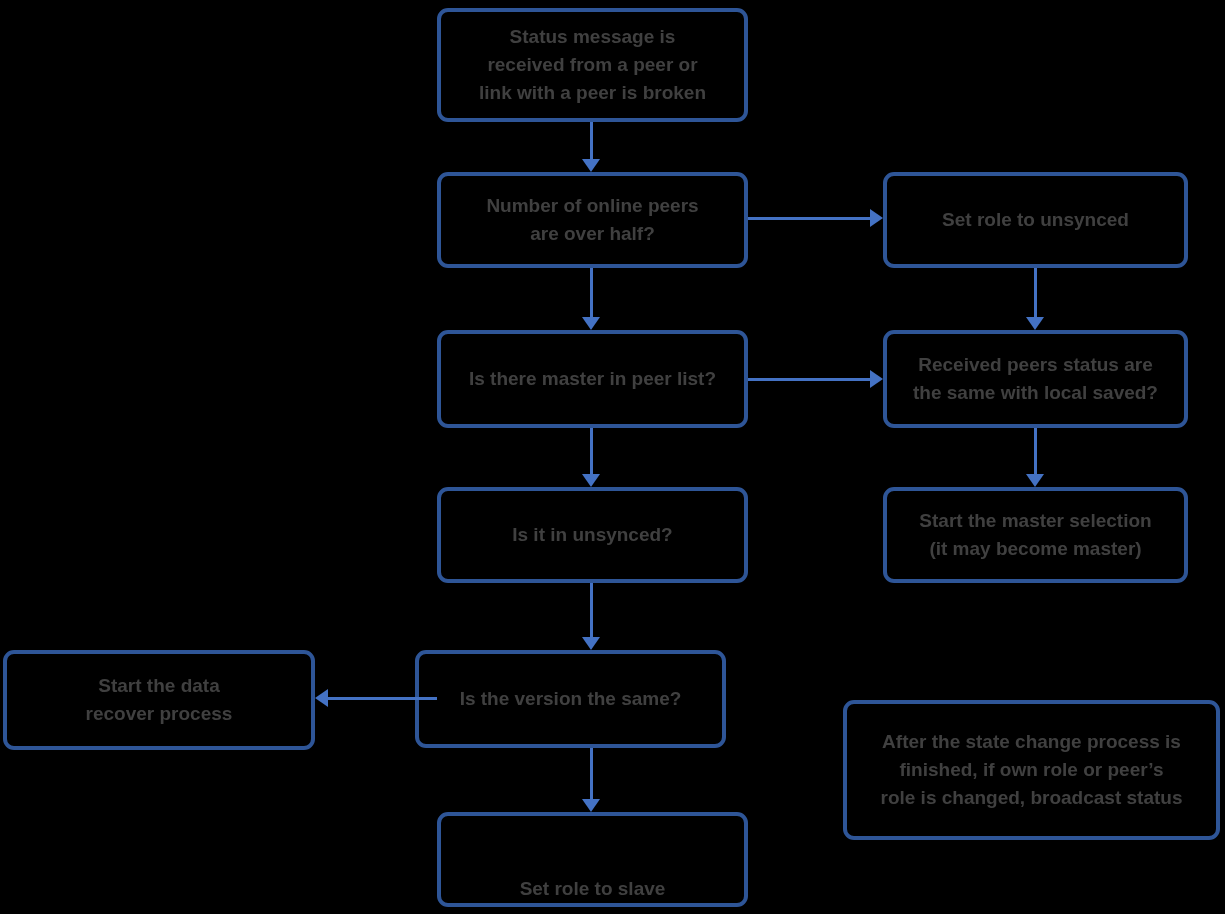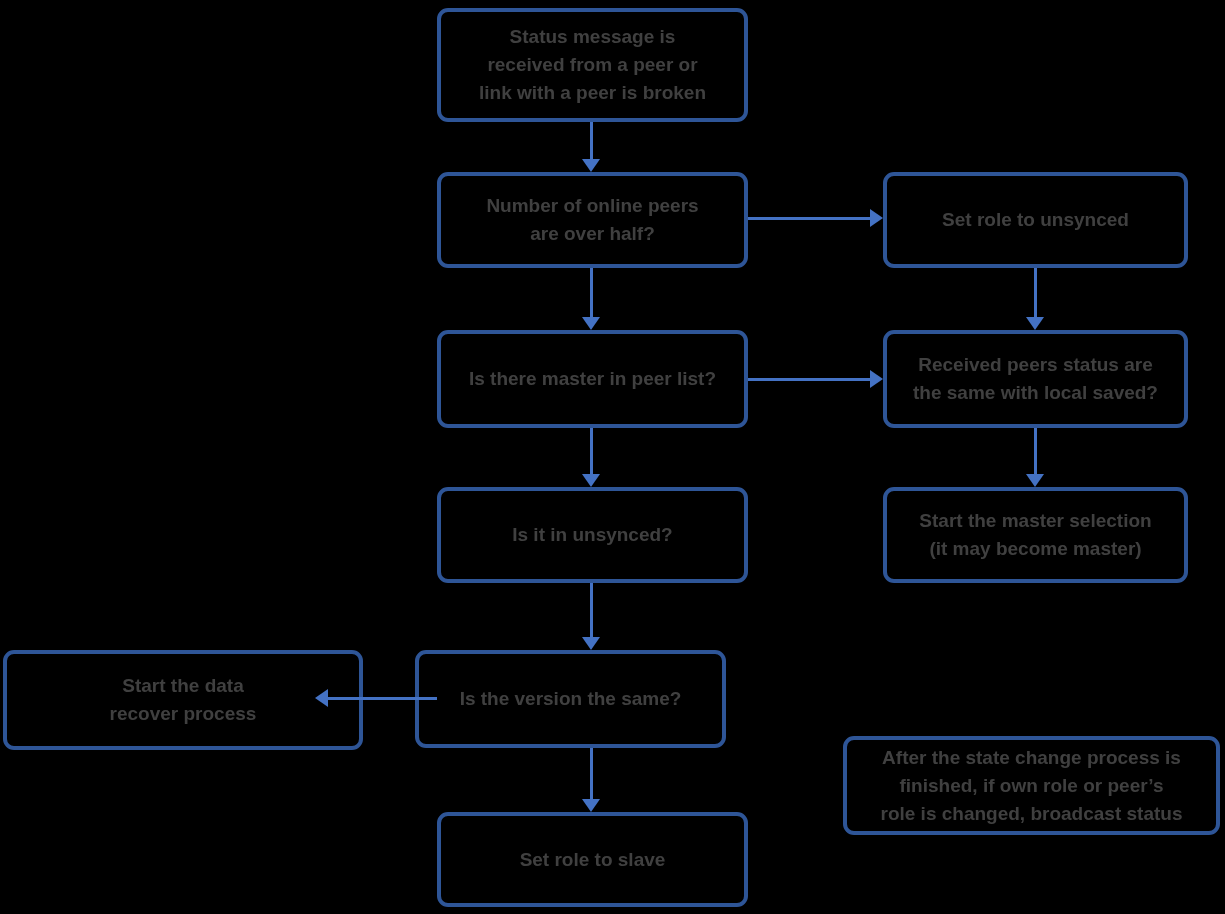--- a/index.html
+++ b/index.html
@@ -88,36 +88,36 @@
 
   <div class="node" style="left:437px; top:487px; width:311px; height:96px;padding-left:12px;">
     <span>Is it in unsynced?</span>
   </div>
 
   <div class="node" style="left:883px; top:487px; width:305px; height:96px;">
     <span>Start the master selection
 (it may become master)</span>
   </div>
 
-  <div class="node" style="left:3px; top:650px; width:360px; height:100px;">
+  <div class="node" style="left:3px; top:650px; width:312px; height:100px;">
     <span>Start the data
 recover process</span>
   </div>
 
   <div class="node" style="left:415px; top:650px; width:311px; height:98px;">
     <span>Is the version the same?</span>
   </div>
 
-  <div class="node" style="left:843px; top:700px; width:377px; height:99px;margin-top:36px;">
+  <div class="node" style="left:843px; top:700px; width:377px; height:140px;">
     <span>After the state change process is
 finished, if own role or peer’s
 role is changed, broadcast status</span>
   </div>
 
-  <div class="node" style="left:437px; top:812px; width:311px; height:95px;">
+  <div class="node" style="left:437px; top:812px; width:311px; height:95px;align-items:flex-end;">
     <span>Set role to slave</span>
   </div>
 
   <div>
     <span class="line" style="left:590px; top:122px; width:3px; height:38px;"></span>
     <span class="head down" style="left:582px; top:159px;"></span>
   </div>
 
   <div>
     <span class="line" style="left:748px; top:217px; width:123px; height:3px;"></span>

